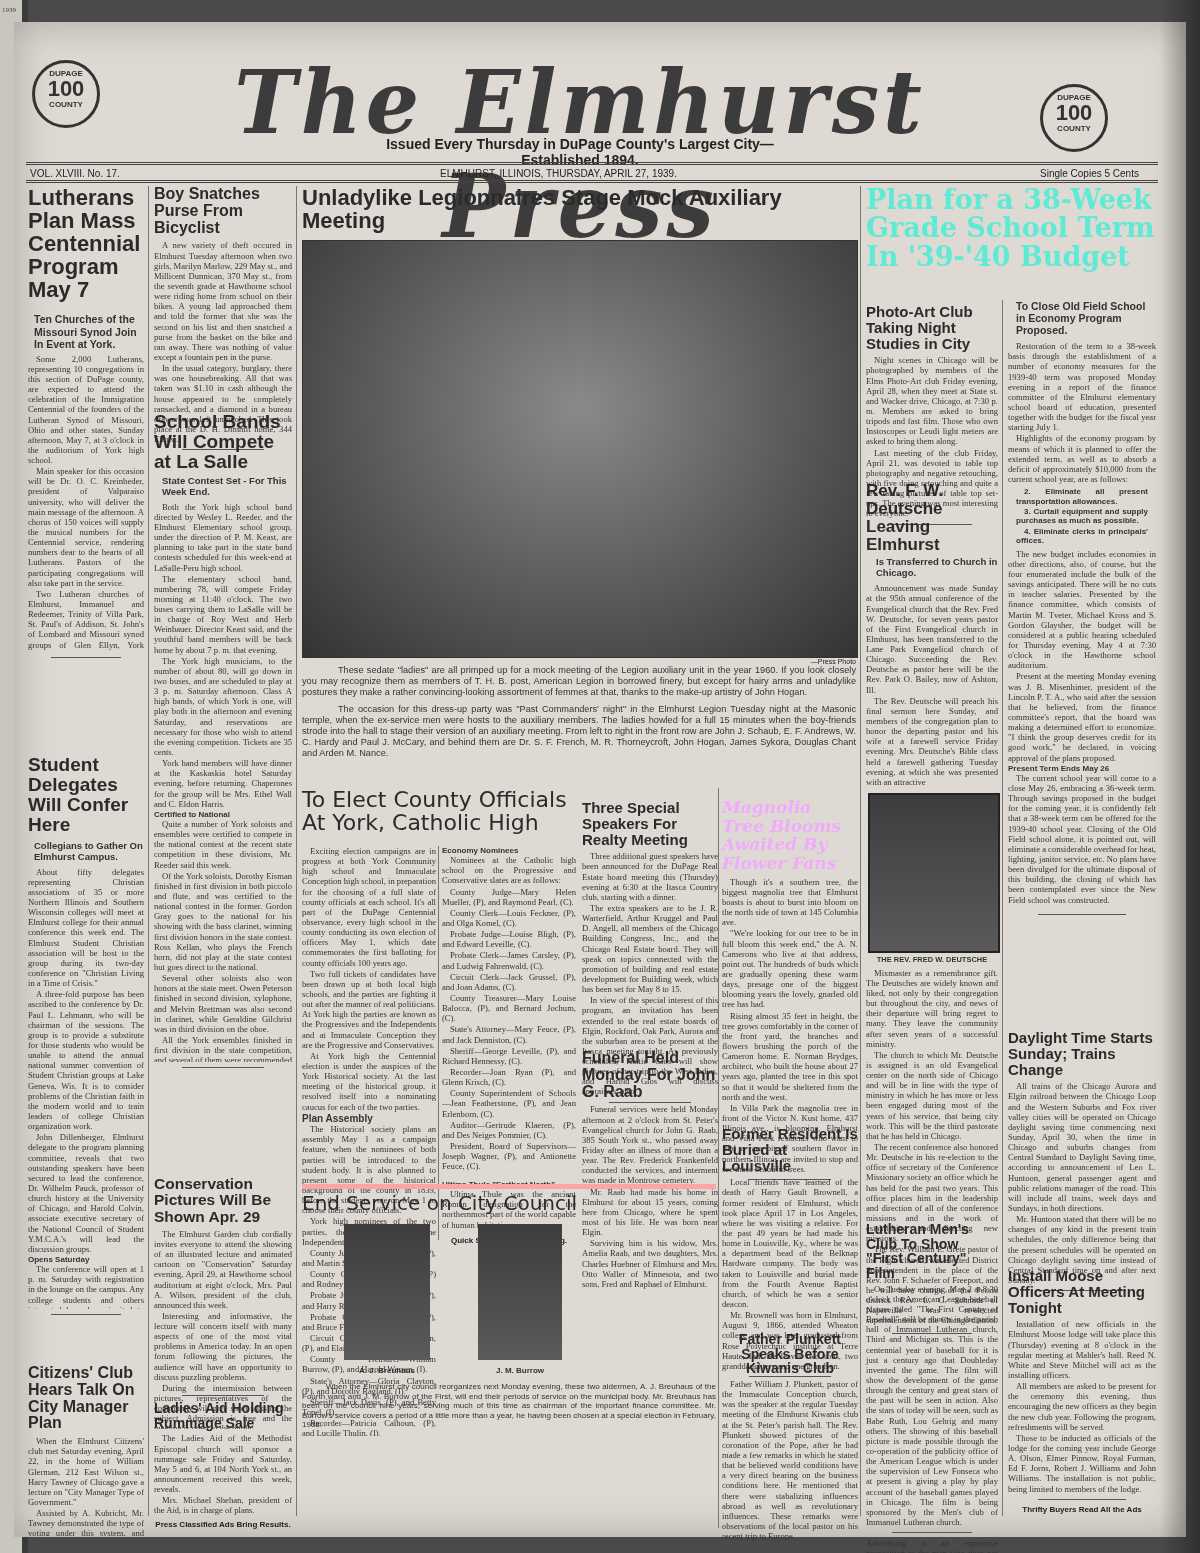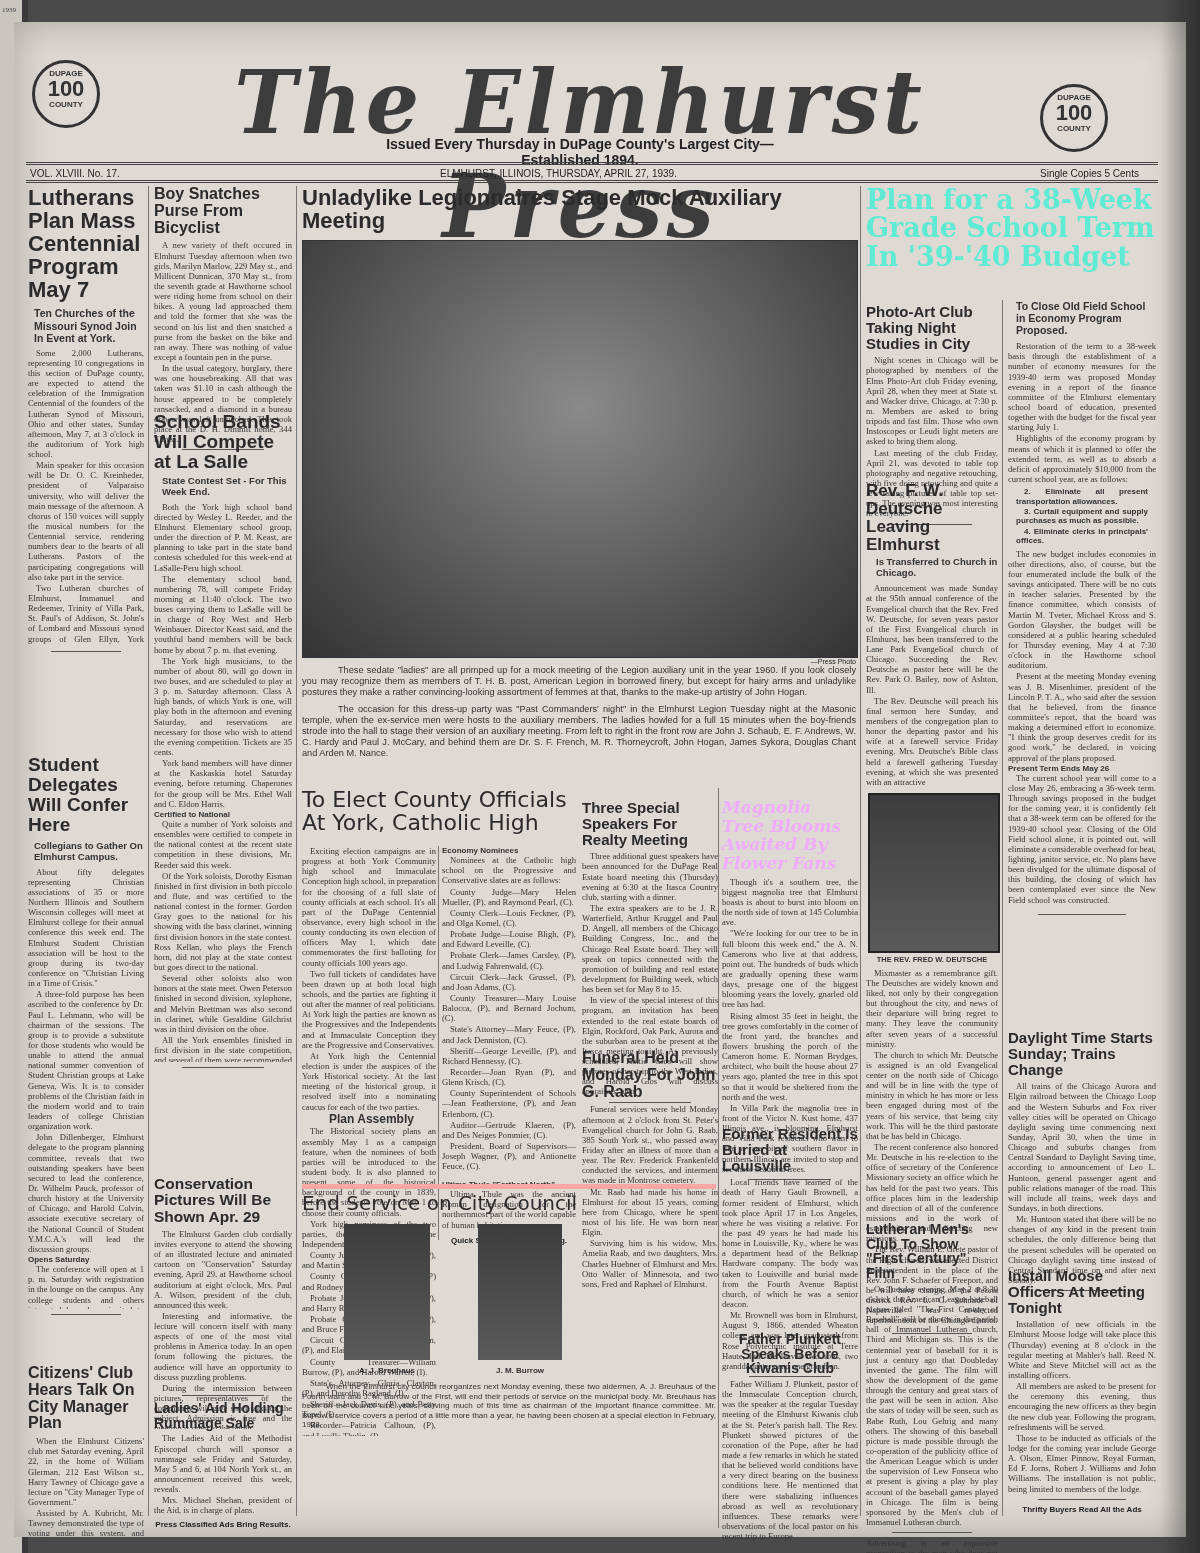--- a/index.html
+++ b/index.html
@@ -59,21 +59,21 @@
 <div class="abs dateline" style="left:1040px;">Single Copies 5 Cents</div>
 <div class="rule" style="top:180px;"></div>
 
 <div class="vline" style="left:148px;top:186px;height:1330px;"></div>
 <div class="vline" style="left:296px;top:186px;height:1330px;"></div>
 <div class="vline" style="left:860px;top:186px;height:1330px;"></div>
 <div class="vline" style="left:1002px;top:300px;height:1216px;"></div>
 
 <div class="abs" style="left:28px;top:186px;width:116px;">
   <div class="hl" style="font-size:22px;">Lutherans Plan Mass Centennial Program May 7</div>
-  <div class="sub" style="margin:6px 0 4px 6px;font-size:10.5px;">Ten Churches of the Missouri Synod Join In Event at York.</div>
+  <div class="sub" style="margin:12px 0 4px 6px;font-size:10.5px;">Ten Churches of the Missouri Synod Join In Event at York.</div>
   <div class="body" style="height:298px;overflow:hidden;">
     <p>Some 2,000 Lutherans, representing 10 congregations in this section of DuPage county, are expected to attend the celebration of the Immigration Centennial of the founders of the Lutheran Synod of Missouri, Ohio and other states, Sunday afternoon, May 7, at 3 o'clock in the auditorium of York high school.</p>
     <p>Main speaker for this occasion will be Dr. O. C. Kreinheder, president of Valparaiso university, who will deliver the main message of the afternoon. A chorus of 150 voices will supply the musical numbers for the Centennial service, rendering numbers dear to the hearts of all Lutherans. Pastors of the participating congregations will also take part in the service.</p>
     <p>Two Lutheran churches of Elmhurst, Immanuel and Redeemer, Trinity of Villa Park, St. Paul's of Addison, St. John's of Lombard and Missouri synod groups of Glen Ellyn, York Center, Wheaton and Bensenville, will be represented by their members at this mass centennial in the York high auditorium, Elmhurst.</p>
 
   </div>
   <div class="small-sep"></div>
 </div>
 <div class="abs" style="left:28px;top:755px;width:116px;">
   <div class="hl" style="font-size:19px;">Student Delegates Will Confer Here</div>
@@ -149,21 +149,21 @@
   </div>
 </div>
 
 <div class="abs" style="left:302px;top:788px;width:276px;">
   <div class="hl" style="font-size:22px;font-weight:normal;font-family:'DejaVu Sans',sans-serif;">To Elect County Officials At York, Catholic High</div>
 </div>
 <div class="abs body" style="left:302px;top:846px;width:134px;height:590px;overflow:hidden;">
   <p>Exciting election campaigns are in progress at both York Community high school and Immaculate Conception high school, in preparation for the choosing of a full slate of county officials at each school. It's all part of the DuPage Centennial observance, every high school in the county conducting its own election of officers May 1, which date commemorates the first balloting for county officials 100 years ago.</p>
   <p>Two full tickets of candidates have been drawn up at both local high schools, and the parties are fighting it out after the manner of real politicians. At York high the parties are known as the Progressives and the Independents and at Immaculate Conception they are the Progressive and Conservatives.</p>
   <p>At York high the Centennial election is under the auspices of the York Historical society. At the last meeting of the historical group, it resolved itself into a nominating caucus for each of the two parties.</p>
-  <div class="sub" style="font-size:12px;margin-left:27px;">Plan Assembly</div>
+  <div class="sub" style="font-size:10px;">Plan Assembly</div>
   <p>The Historical society plans an assembly May 1 as a campaign feature, when the nominees of both parties will be introduced to the student body. It is also planned to present some of the historical background of the county in 1839, before the students vote on May 1 to choose their county officials.</p>
   <p>York high nominees of the two parties, the Progressive and the Independent, are as follows:</p>
   <p>County Judge—Merton Muzzy, (P), and Martin Stoker, (I).</p>
   <p>County Clerk—Ruth Schulze, (P) and Rodney Reilly, (I).</p>
   <p>Probate Judge—Felix Haefner, (P), and Harry Roberts, (I).</p>
   <p>Probate Clerk—Dale Duffin, (P), and Bruce Freeman, (I).</p>
   <p>Circuit Clerk—Dorothy Patterson, (P), and Elaine Voss, (I).</p>
   <p>County Treasurer—William Burrow, (P), and Harold Warren, (I).</p>
   <p>State's Attorney—Gloria Clayton, (P), and Dorothy Ragland, (I).</p>
   <p>Sheriff—Jack Davis, (P), and Betty Topel, (I).</p>

